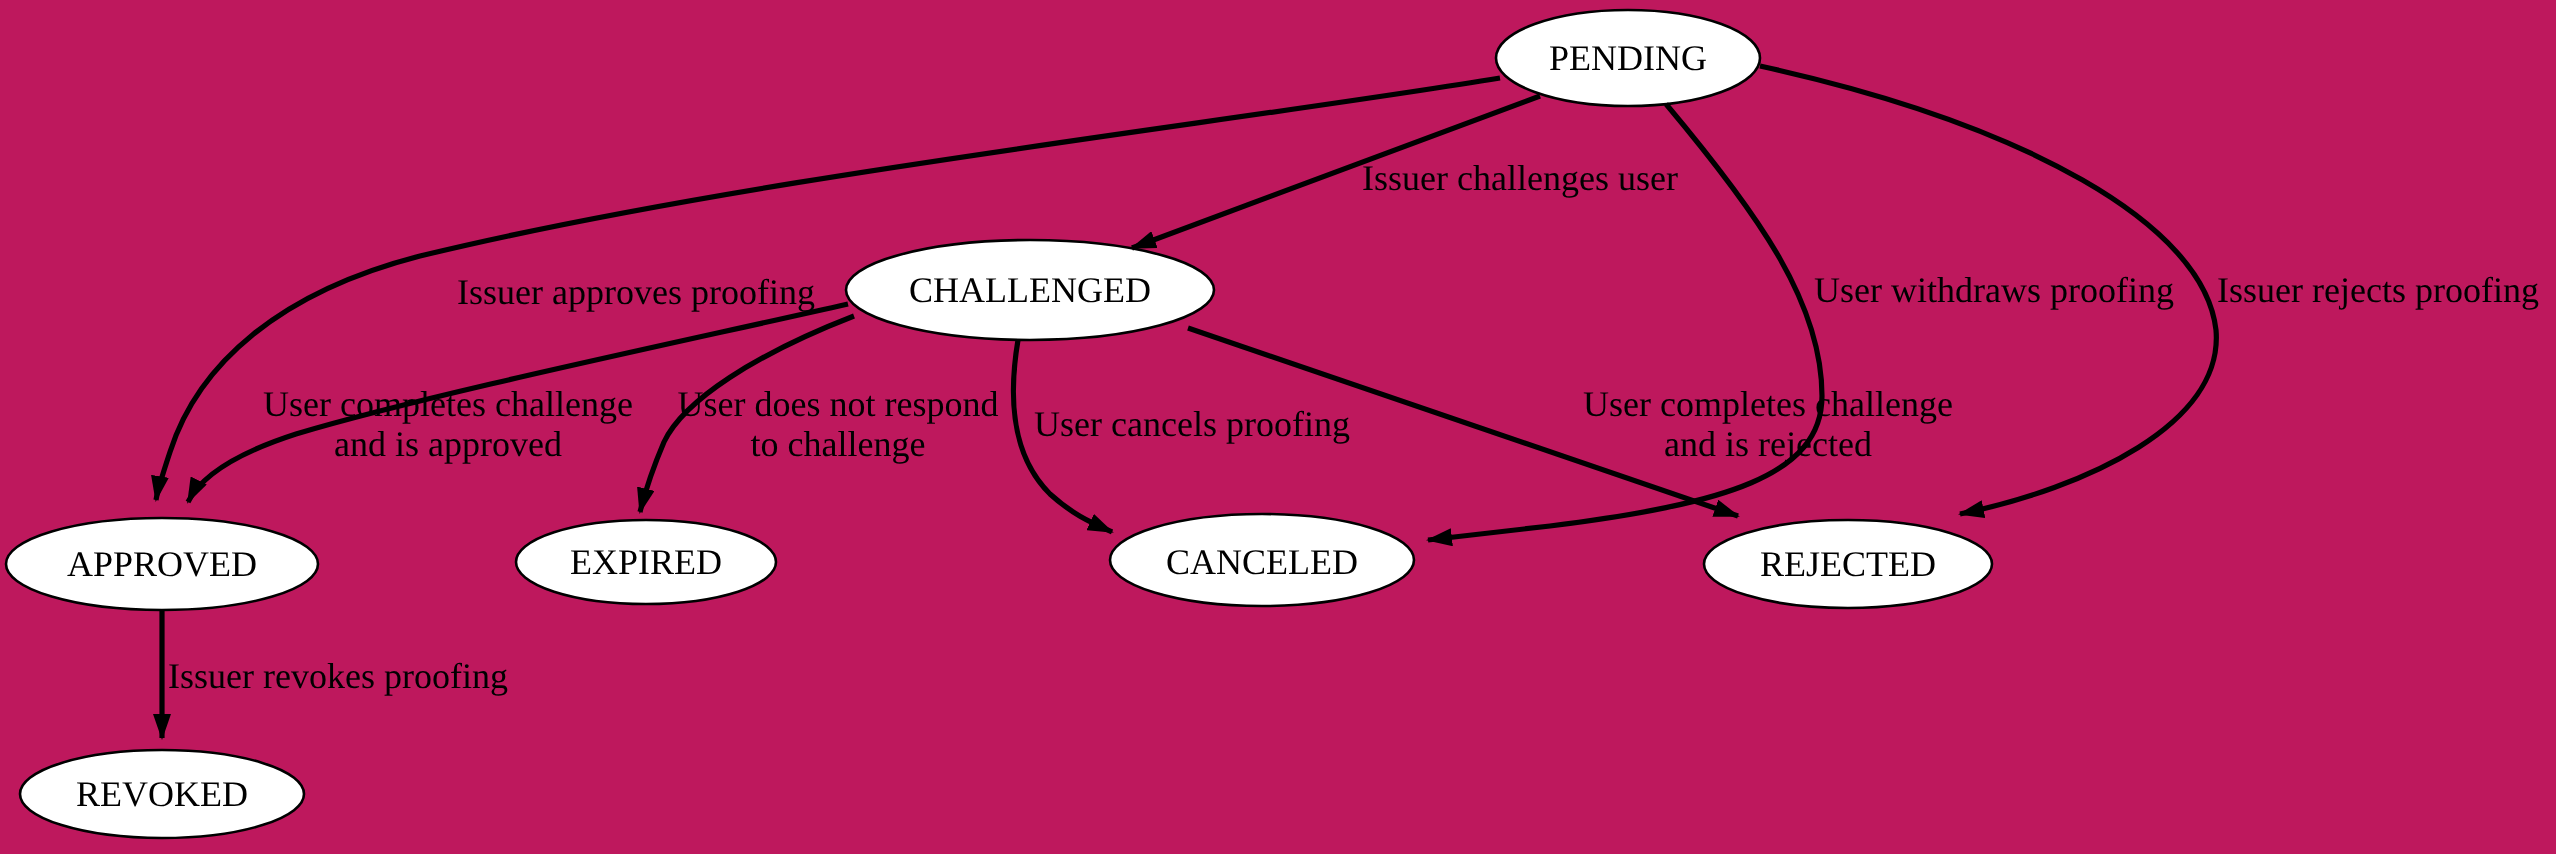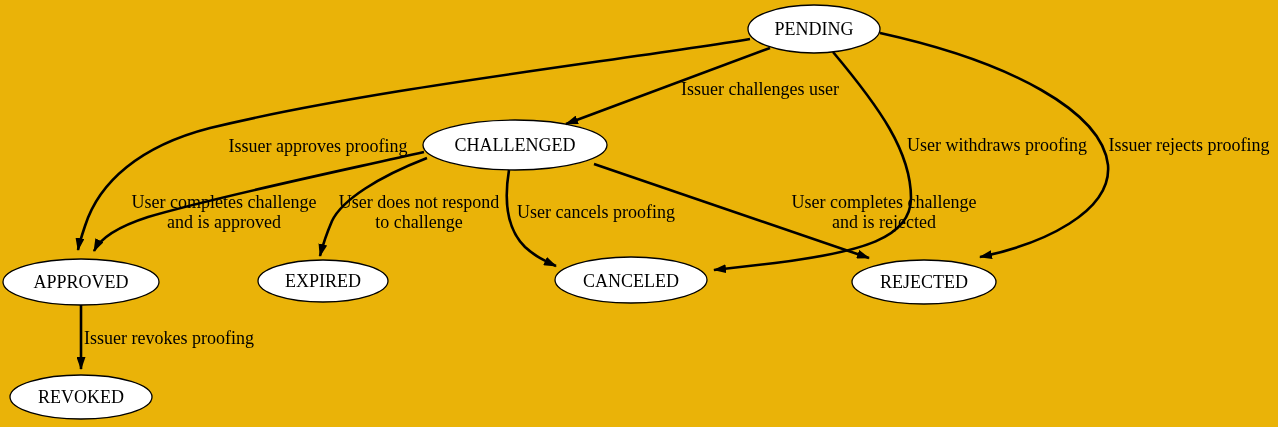--- a/index.html
+++ b/index.html
@@ -4,21 +4,21 @@
 <style>
   html, body {
     margin: 0;
     padding: 0;
     background: #ffffff;
   }
   .canvas {
     position: relative;
     width: 1278px;
     height: 427px;
-    background: #eab308;
+    background: #be185d;
     overflow: hidden;
   }
   svg {
     display: block;
   }
   .node-ellipse {
     fill: #ffffff;
     stroke: #000000;
     stroke-width: 1.3;
   }

